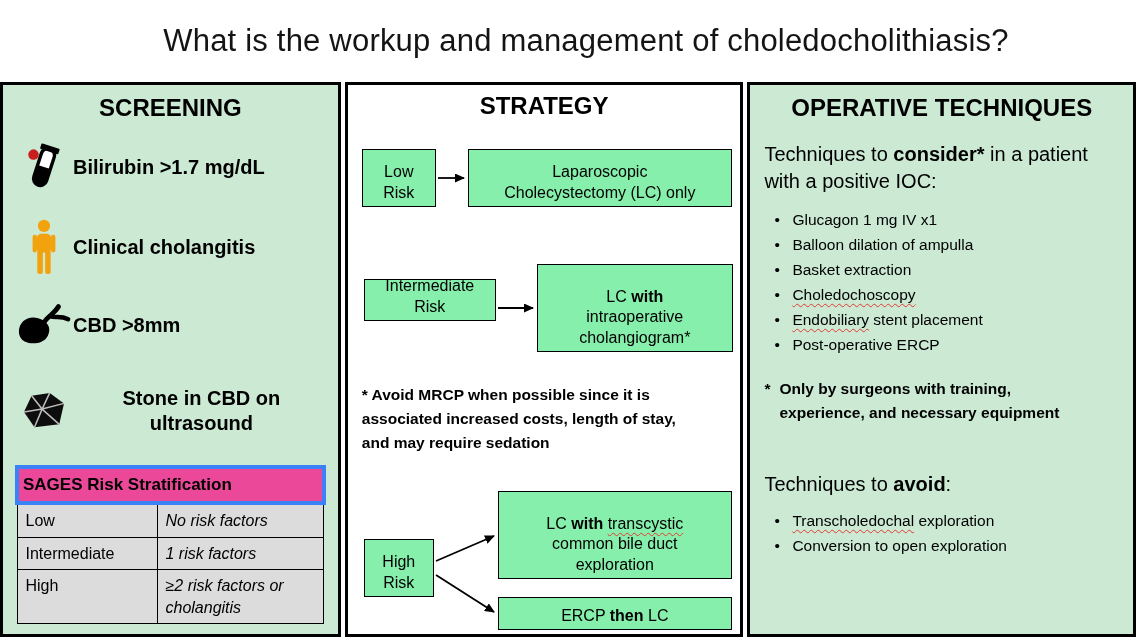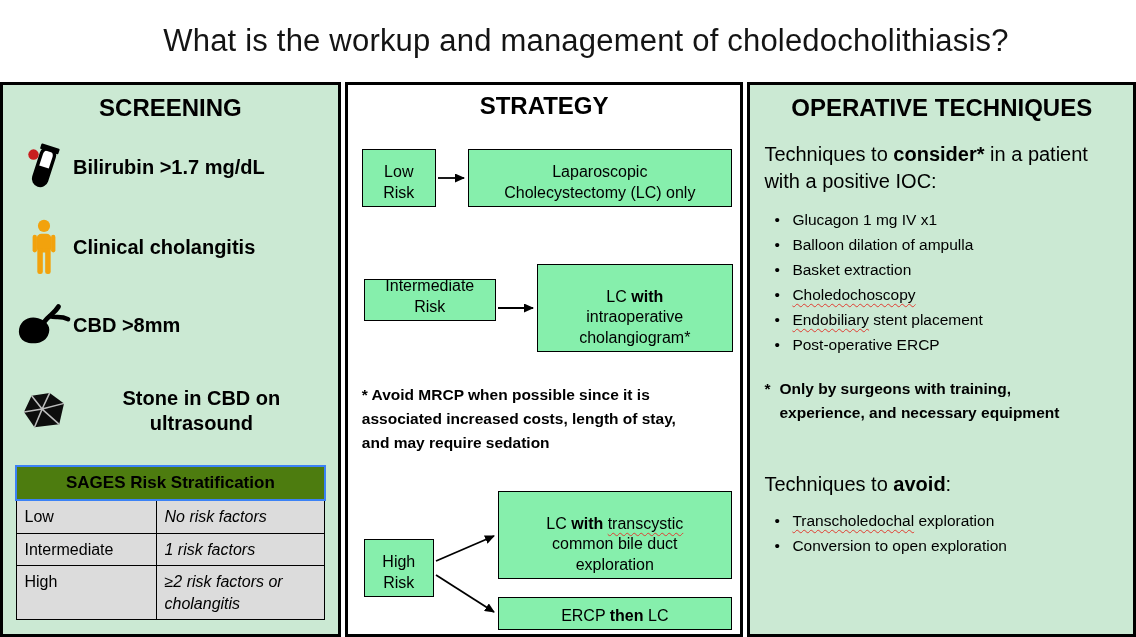--- a/index.html
+++ b/index.html
@@ -19,21 +19,21 @@
   .panel h2 { text-align:center; font-size:24px; font-weight:700; padding-top:8px; line-height:30px; }
 
   
   .screening { width:342px; }
   .scr-item { display:flex; align-items:center; min-height:64px; padding:0 8px 0 12px; }
   .scr-item.tall { min-height:80px;text-align:center; }
   .scr-icon { flex:0 0 58px; display:flex; justify-content:center; align-items:center; }
   .scr-label { font-size:20px; font-weight:700; line-height:1.25; }
 
   .sages { width:calc(100% - 24px); margin:14px 12px 0 12px; border-collapse:collapse; }
-  .sages th { background:#4d7c0f; border:2px solid #3b82f6; font-size:17px; font-weight:700; padding:6px 4px; text-align:center; }
+  .sages th { background:#ec4899; border:4px solid #3b82f6; font-size:17px; font-weight:700; padding:6px 4px; text-align:left; }
   .sages td { background:#dcdcdc; border:1px solid #000; font-size:16px; padding:5px 8px; vertical-align:top; line-height:1.35; }
   .sages td.lvl { width:140px; }
   .sages td.crit { font-style:italic; }
 
   
   .strategy { width:400px; background:#fff; }
   .strategy h2 { position:absolute; left:0; right:0; top:6px; padding-top:0; }
   .arrows { position:absolute; left:0; top:0; pointer-events:none; }
   .fbox {
     position:absolute; background:#86efac; border:1.5px solid #000;

